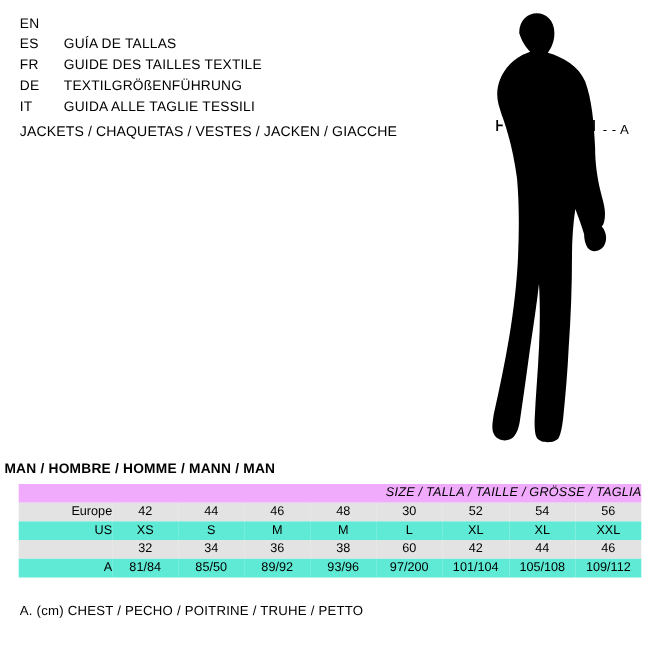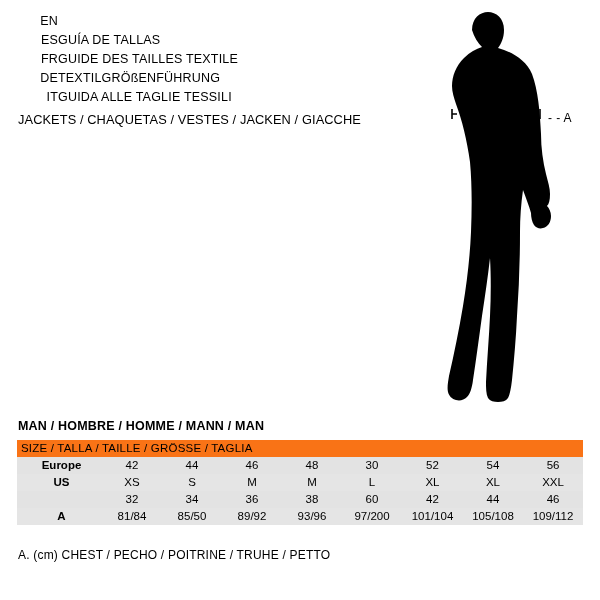--- a/index.html
+++ b/index.html
@@ -33,21 +33,20 @@
     display: flex;
     align-items: baseline;
     height: 19px;
     font-size: 12.5px;
     letter-spacing: 0.2px;
   }
   .lang-code {
     width: 40px;
     flex: 0 0 40px;
     font-size: 12.5px;
-    text-align: right;
   }
   .lang-text {
     font-size: 12.5px;
     white-space: nowrap;
   }
 
   
   .cat-block {
     position: absolute;
     left: 18px;
@@ -76,21 +75,21 @@
     position: absolute;
     left: 148px;
     top: 103px;
     font-size: 12px;
     letter-spacing: 0.4px;
   }
 
   
   .man-label {
     position: absolute;
-    left: 18px;
+    left: 4px;
     top: 419px;
     font-size: 12.5px;
     font-weight: bold;
     letter-spacing: 0.2px;
     white-space: nowrap;
   }
 
   
   .size-table {
     position: absolute;
@@ -102,36 +101,36 @@
     font-size: 11.5px;
   }
   .size-table td {
     padding: 0;
     height: 17px;
     line-height: 17px;
     text-align: center;
     white-space: nowrap;
   }
   .size-table td.rowhead {
-    text-align: center;
+    text-align: right;
     padding-left: 4px;
-    font-weight: bold;
   }
   tr.head-row td {
-    background: #f97316;
+    background: #f0abfc;
     font-weight: normal;
-    text-align: left;
+    text-align: right;
     padding-left: 4px;
     letter-spacing: 0.2px;
+    font-style: italic;
   }
   tr.shade td {
     background: #e3e3e3;
   }
   tr.plain td {
-    background: #e5e5e5;
+    background: #5eead4;
   }
 
   
   .footnote {
     position: absolute;
     left: 18px;
     top: 548px;
     font-size: 12px;
     letter-spacing: 0.2px;
     white-space: nowrap;

